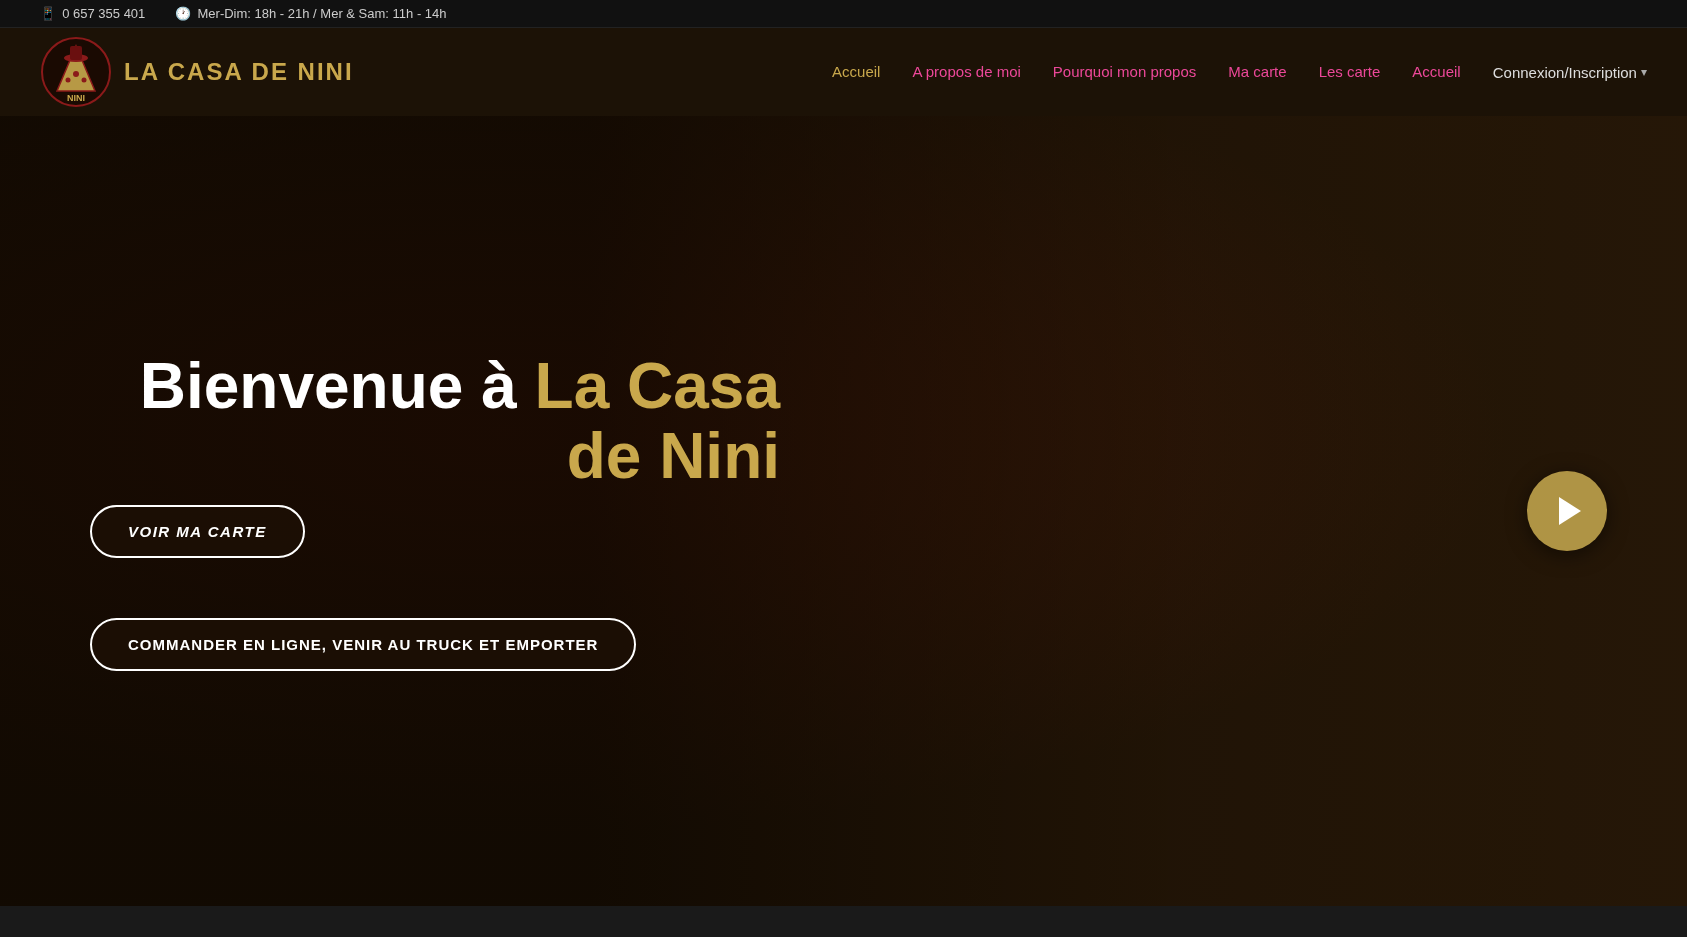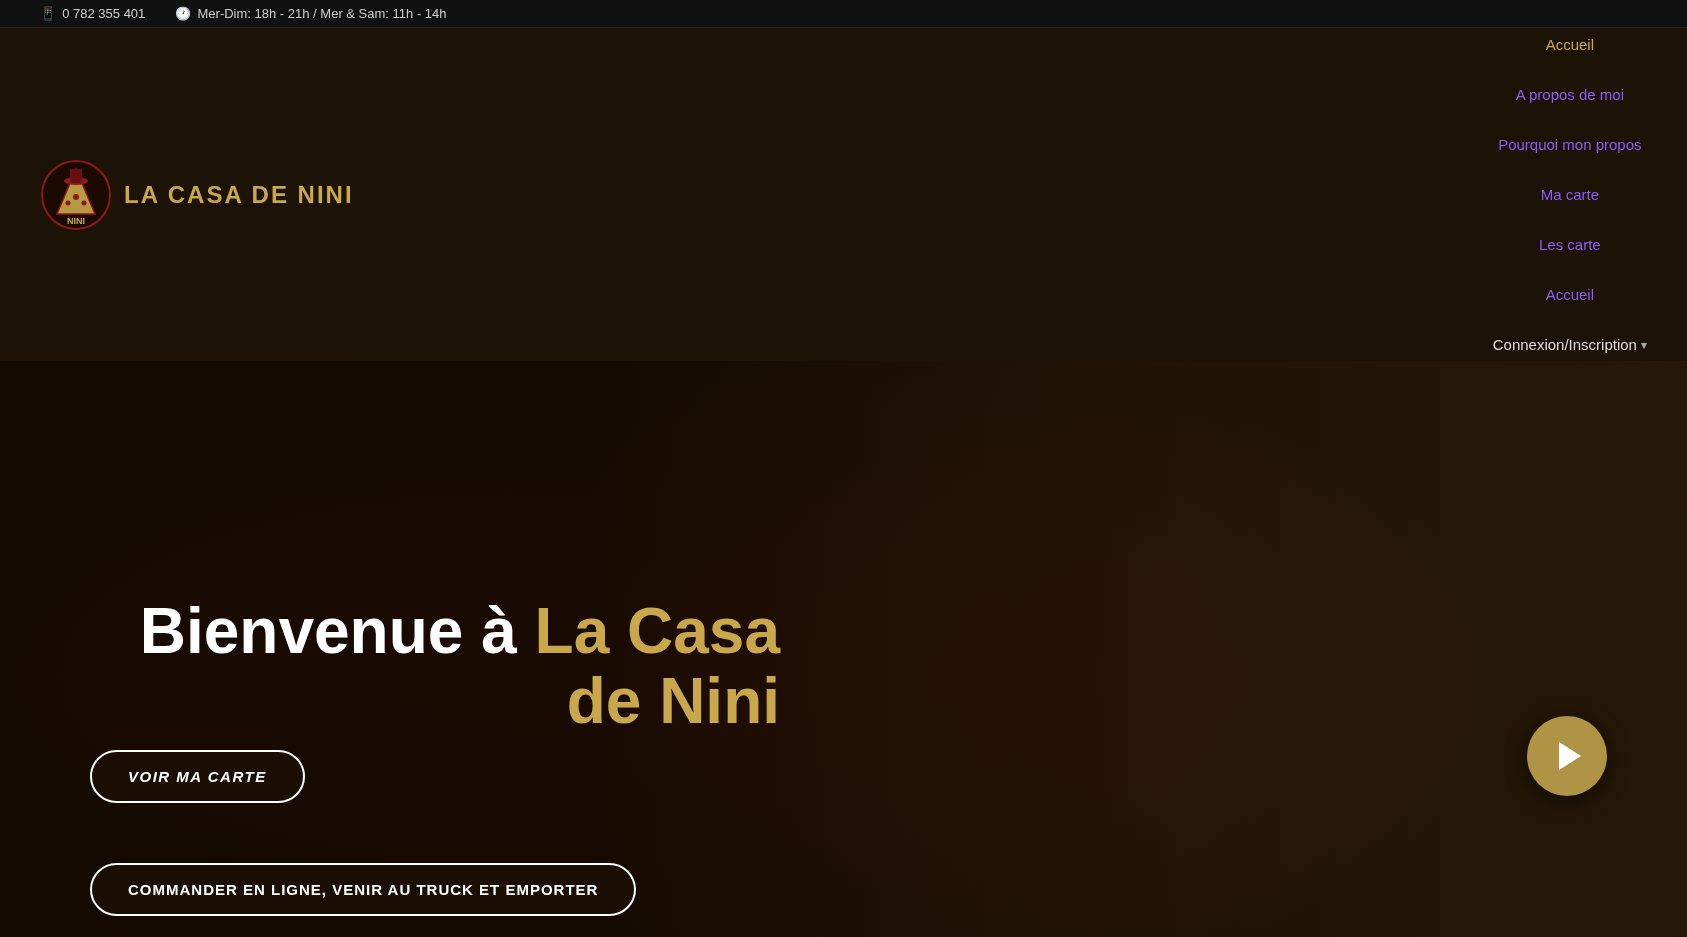--- a/index.html
+++ b/index.html
@@ -66,25 +66,24 @@
       font-weight: 700;
       letter-spacing: 2px;
       text-transform: uppercase;
     }
 
     .nav-links {
       display: flex;
       align-items: center;
       gap: 32px;
       list-style: none;
-      flex-direction: column;
     }
 
     .nav-links li a {
-      color: #8b5cf6;
+      color: #ec4899;
       text-decoration: none;
       font-size: 15px;
       font-weight: 400;
       transition: color 0.2s;
     }
     .nav-links li a.active {
       color: #c9a84c;
     }
 
     .nav-connexion {
@@ -280,21 +279,21 @@
       border-radius: 3px;
       opacity: 0.8;
     }
   </style>
 </head>
 <body>
 
 <div class="topbar">
   <div class="topbar-item">
     <span class="topbar-icon">📱</span>
-    <span>0 782 355 401</span>
+    <span>0 657 355 401</span>
   </div>
   <div class="topbar-item">
     <span class="topbar-icon">🕐</span>
     <span>Mer-Dim: 18h - 21h / Mer &amp; Sam: 11h - 14h</span>
   </div>
 </div>
 
 <nav class="navbar">
   <a class="logo-area" href="#">
     <div class="logo-svg-container">

